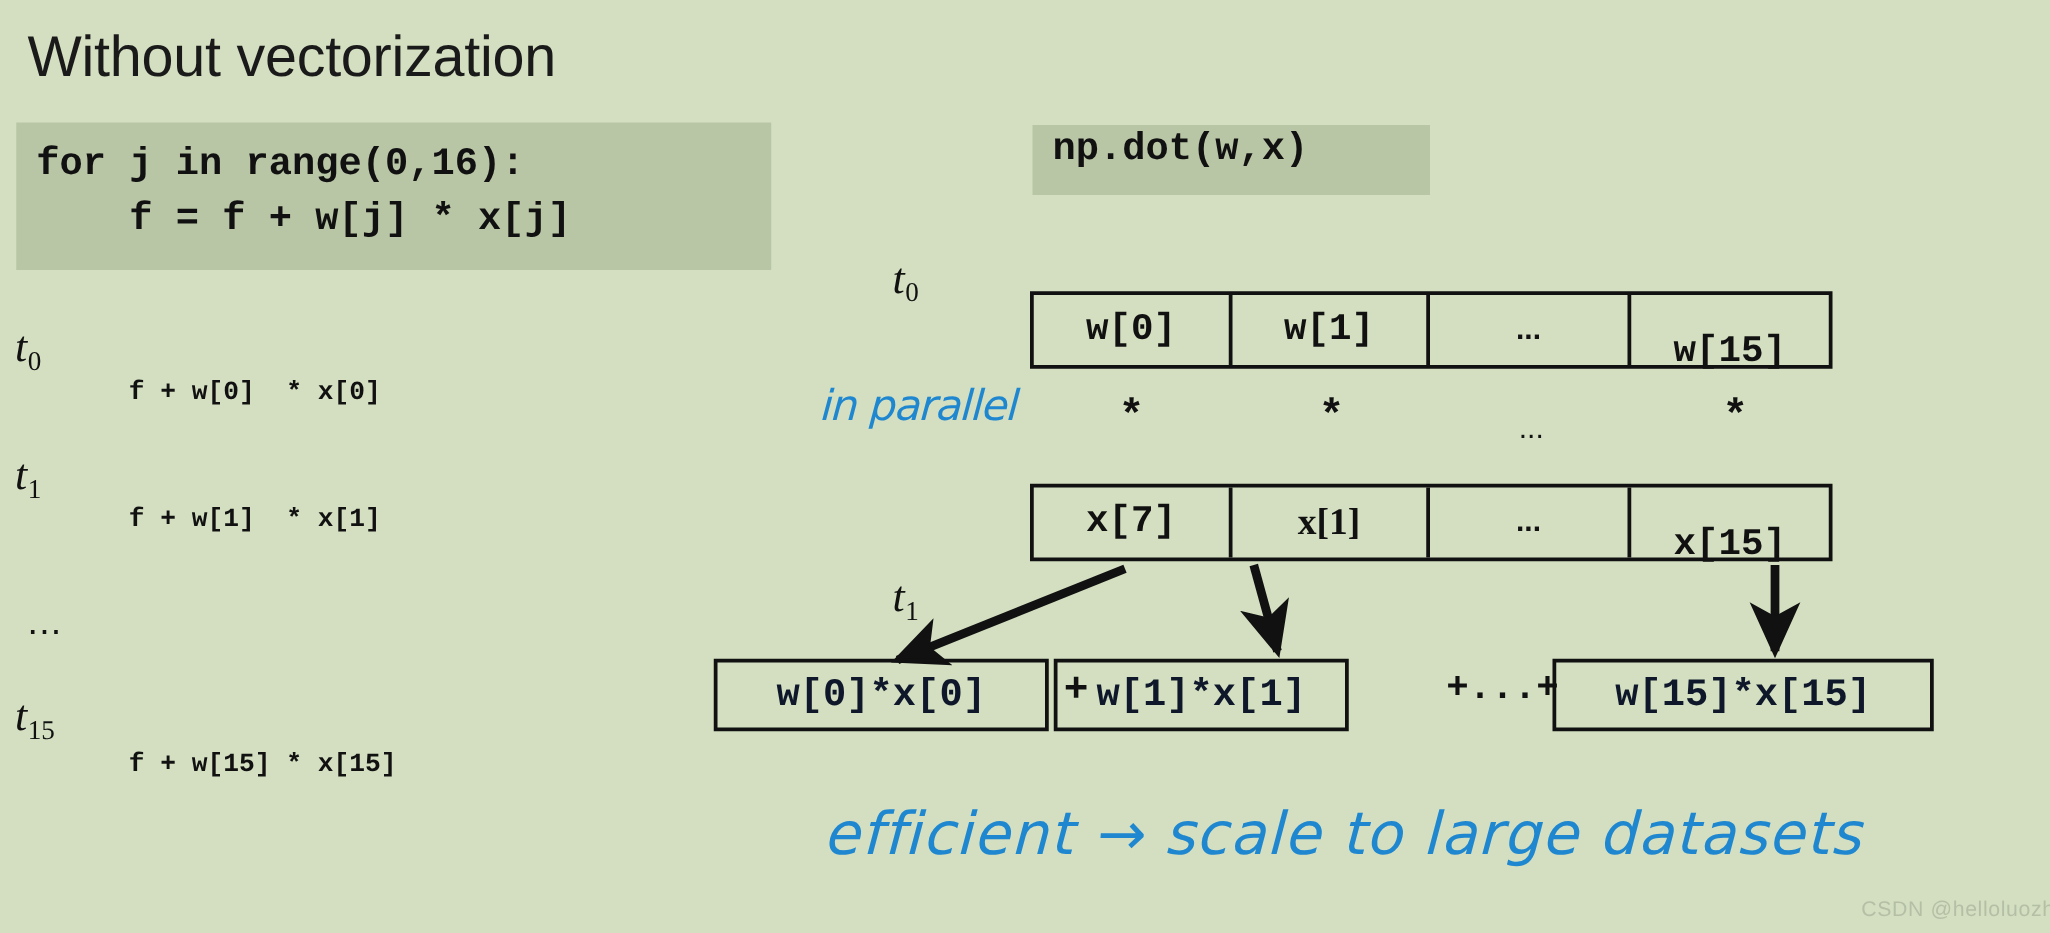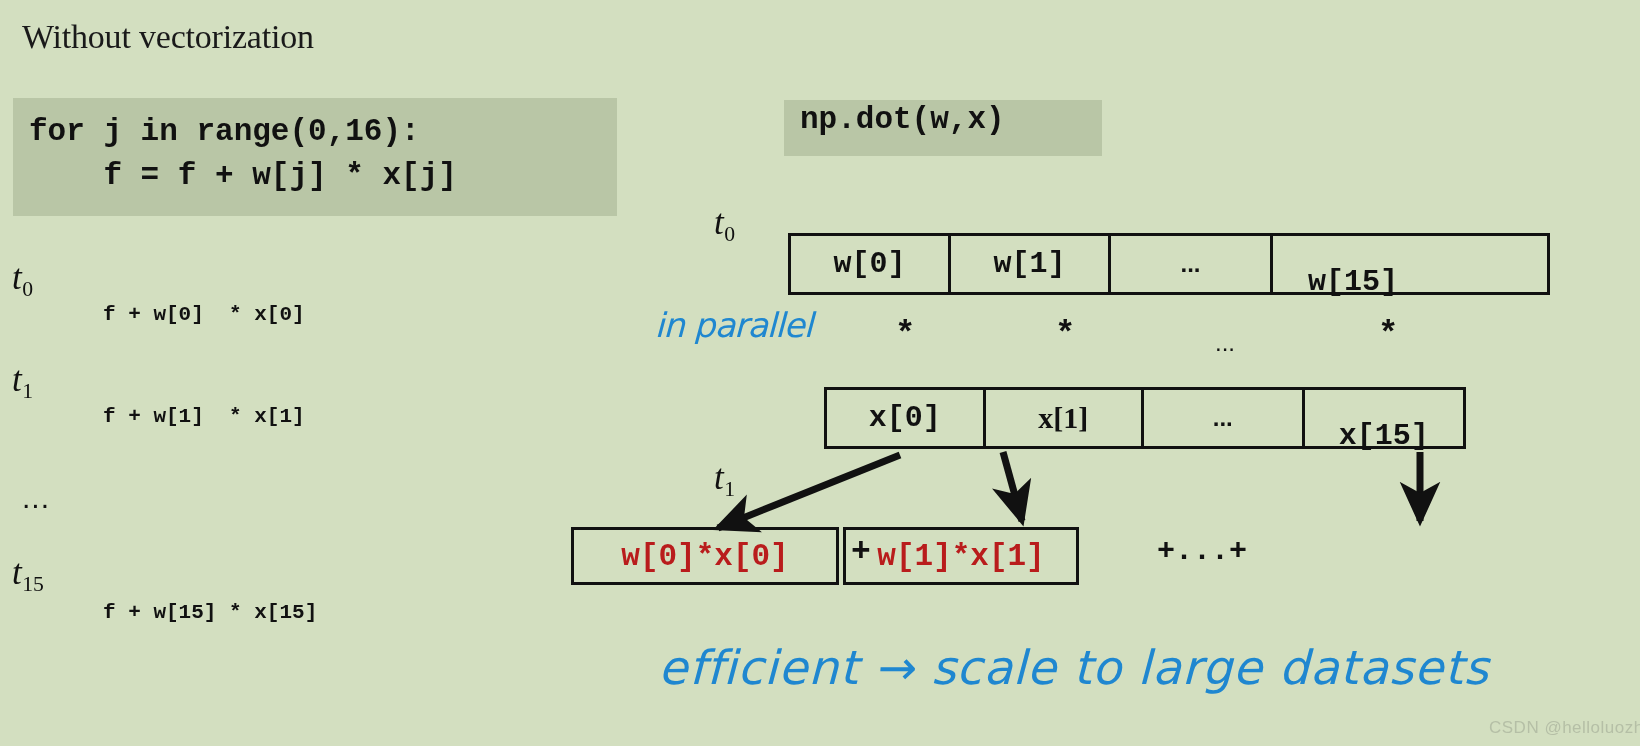--- a/index.html
+++ b/index.html
@@ -18,22 +18,22 @@
   .slide {
     position: relative;
     width: 1640px;
     height: 746px;
     background: #d3dfc0;
   }
   .abs { position: absolute; }
 
   
   .heading {
-    font-family: Liberation Serif, serif;
-    font-size: 34px;
+    font-family: Liberation Sans, sans-serif;
+    font-size: 46px;
     font-weight: 400;
     color: #1a1a1a;
     letter-spacing: -0.2px;
     white-space: nowrap;
   }
 
   
   .codeblock {
     background: #b9c6a6;
     font-family: "Liberation Mono", monospace;
@@ -111,21 +111,21 @@
   .resbox {
     border: 3px solid #111;
     box-sizing: border-box;
     height: 58px;
     display: flex;
     align-items: center;
     justify-content: center;
     font-family: "Liberation Mono", monospace;
     font-weight: bold;
     font-size: 31px;
-    color: #b91c1c;
+    color: #0f172a;
     white-space: pre;
   }
   .plus {
     font-family: "Liberation Mono", monospace;
     font-weight: bold;
     font-size: 33px;
     color: #111;
     white-space: pre;
     line-height: 1;
   }
@@ -184,42 +184,42 @@
   <div class="abs codeline" style="left:103px; top:405px;">f + w[1]  * x[1]</div>
 
   <div class="abs dots" style="left:22px; top:483px;">...</div>
 
   <div class="abs tlabel" style="left:12px; top:553px;">
     <span>t</span><sub>15</sub>
   </div>
   <div class="abs codeline" style="left:103px; top:601px;">f + w[15] * x[15]</div>
 
 
-  <div class="abs codeblock" style="left:784px; top:100px; width:318px; height:56px; display:flex; align-items:center;">np.dot(w,x)</div>
+  <div class="abs codeblock" style="left:826px; top:100px; width:318px; height:56px; display:flex; align-items:center;">np.dot(w,x)</div>
 
   <div class="abs tlabel" style="left:714px; top:203px;">
     <span>t</span><sub>0</sub>
   </div>
 
-  <div class="abs arrayrow" style="left:788px; top:233px; width:762px;">
+  <div class="abs arrayrow" style="left:824px; top:233px; width:642px;">
     <div class="arraycell" style="width:160px;">w[0]</div>
     <div class="arraycell" style="width:160px;">w[1]</div>
     <div class="arraycell" style="width:162px; font-family:'Liberation Sans',sans-serif; font-size:24px;">...</div>
     <div class="arraycell" style="width:160px;">w[15]</div>
   </div>
 
   <div class="abs hand hand-parallel" style="left:656px; top:305px;">in parallel</div>
 
   <div class="abs star" style="left:895px; top:317px;">*</div>
   <div class="abs star" style="left:1055px; top:317px;">*</div>
   <div class="abs dots-sm" style="left:1215px; top:331px;">...</div>
   <div class="abs star" style="left:1378px; top:317px;">*</div>
 
   <div class="abs arrayrow" style="left:824px; top:387px; width:642px;">
-    <div class="arraycell" style="width:160px;">x[0]</div>
+    <div class="arraycell" style="width:160px;">x[7]</div>
     <div class="arraycell" style="width:160px;font-family:Liberation Serif, serif;">x[1]</div>
     <div class="arraycell" style="width:162px; font-family:'Liberation Sans',sans-serif; font-size:24px;">...</div>
     <div class="arraycell" style="width:160px;">x[15]</div>
   </div>
 
   <div class="abs tlabel" style="left:714px; top:458px;">
     <span>t</span><sub>1</sub>
   </div>
 
   <svg class="arrows" width="1640" height="746">
@@ -230,18 +230,19 @@
     </defs>
     <line x1="900" y1="455" x2="718" y2="528" stroke="#111" stroke-width="7" marker-end="url(#ah)"></line>
     <line x1="1003" y1="452" x2="1022" y2="521" stroke="#111" stroke-width="7" marker-end="url(#ah)"></line>
     <line x1="1420" y1="452" x2="1420" y2="521" stroke="#111" stroke-width="7" marker-end="url(#ah)"></line>
   </svg>
 
   <div class="abs resbox" style="left:571px; top:527px; width:268px;">w[0]*x[0]</div>
   <div class="abs plus" style="left:851px; top:536px;">+</div>
   <div class="abs resbox" style="left:843px; top:527px; width:236px;">w[1]*x[1]</div>
   <div class="abs plus" style="left:1157px; top:536px; font-size:30px;">+...+</div>
+  <div class="abs resbox" style="left:1242px; top:527px; width:305px;">w[15]*x[15]</div>
 
   <div class="abs hand hand-bottom" style="left:660px; top:640px;">efficient → scale to large datasets</div>
 
   <div class="abs watermark" style="left:1489px; top:718px;">CSDN @helloluozhi</div>
 
 </div>
 
 </body></html>

